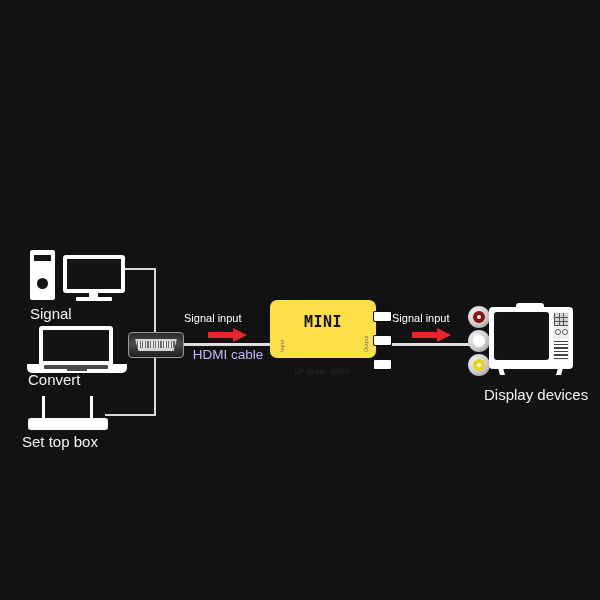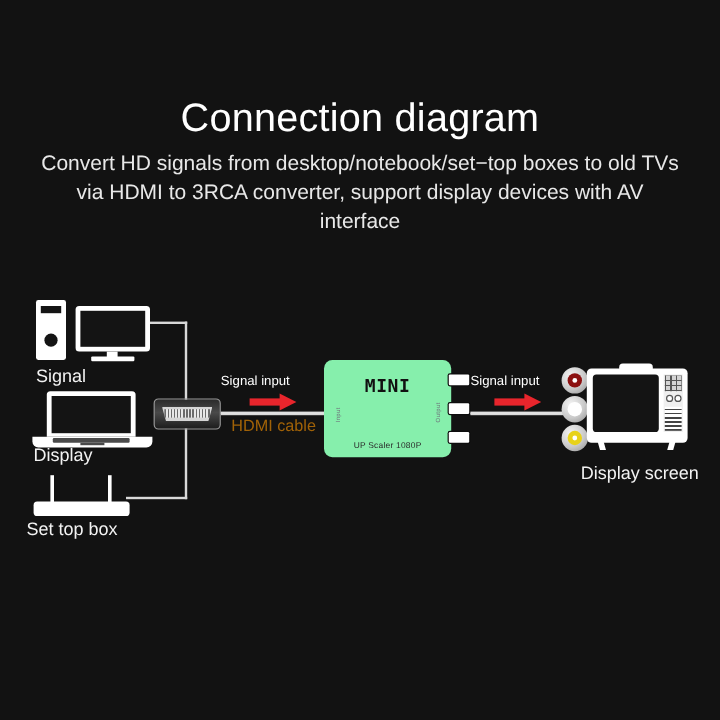--- a/index.html
+++ b/index.html
@@ -141,22 +141,22 @@
     border-radius: 1px 1px 4px 4px;
     clip-path: polygon(0 0, 100% 0, 92% 100%, 8% 100%);
   }
   #hdmi-pins {
     position: absolute; left: 9px; top: 9px; width: 38px; height: 7px;
     background: repeating-linear-gradient(90deg,#6a6a6a 0 1.2px,#e8e8e8 1.2px 2.6px);
   }
 
   
   #converter-box {
-    left: 270px; top: 300px; width: 106px; height: 81px;
-    background: #86efac;
+    left: 270px; top: 300px; width: 106px; height: 58px;
+    background: #fde047;
     border-radius: 7px;
     text-decoration: underline;
   }
   #mini-text {
     position: absolute; left: 0; top: 13px; width: 106px;
     text-align: center;
     color: #111111;
     font-size: 15px;
     font-weight: 700;
     letter-spacing: 0.5px;
@@ -226,21 +226,21 @@
     border-bottom: 7px solid transparent;
     border-left: 14px solid #e8252c;
   }
   .al-rule {
     height: 1.5px;
     background: #e0e0e0;
     margin: 1px 0 2px 0;
   }
   .al-bottom {
     font-size: 13.5px;
-    color: #a16207;
+    color: #c4b5fd;
     text-align: center;
     line-height: 16px;
   }
 
   
   .rca-plug {
     position: absolute;
     left: 468px;
     width: 22px; height: 22px;
     border-radius: 50%;
@@ -305,24 +305,20 @@
     background: #ffffff;
   }
   #tv-leg-1 { left: 10px; transform: skewX(16deg); }
   #tv-leg-2 { left: 68px; transform: skewX(-16deg); }
 </style>
 </head>
 <body>
 
 <div id="page">
 
-  <div id="header">
-    <div id="title">Connection diagram</div>
-    <div id="subtitle">Convert HD signals from desktop/notebook/set−top boxes to old TVs via HDMI to 3RCA converter, support display devices with AV interface</div>
-  </div>
 
   <div class="wire h" style="left:120px; top:268px; width:36px;"></div>
 
   <div class="wire h" style="left:105px; top:414px; width:51px;"></div>
 
   <div class="wire v" style="left:154px; top:268px; height:148px;"></div>
 
   <div class="wire h" style="left:184px; top:344px; width:88px;"></div>
 
   <div class="wire h" style="left:392px; top:344px; width:78px;"></div>
@@ -341,21 +337,21 @@
   <div class="dev-label" style="left:30px; top:305px;">Signal</div>
 
   <div class="abs" id="laptop-icon">
     <div id="laptop-lid">
       <div id="laptop-screen"></div>
     </div>
     <div id="laptop-base"></div>
     <div id="laptop-keys"></div>
     <div id="laptop-touch"></div>
   </div>
-  <div class="dev-label" style="left:28px; top:371px;">Display</div>
+  <div class="dev-label" style="left:28px; top:371px;">Convert</div>
 
   <div class="abs" id="stb-icon">
     <div class="stb-ant" id="stb-ant-1"></div>
     <div class="stb-ant" id="stb-ant-2"></div>
     <div id="stb-body"></div>
   </div>
   <div class="dev-label" style="left:22px; top:433px;">Set top box</div>
 
   <div class="abs" id="hdmi-connector">
     <div id="hdmi-shell"></div>
@@ -410,15 +406,15 @@
     <div id="tv-cabinet"></div>
     <div id="tv-screen"></div>
     <div id="tv-panel"></div>
     <div id="tv-btn-grid"></div>
     <div class="tv-knob" id="tv-knob-1"></div>
     <div class="tv-knob" id="tv-knob-2"></div>
     <div id="tv-vents"></div>
     <div class="tv-leg" id="tv-leg-1"></div>
     <div class="tv-leg" id="tv-leg-2"></div>
   </div>
-  <div class="dev-label" style="left:484px; top:386px;">Display screen</div>
+  <div class="dev-label" style="left:484px; top:386px;">Display devices</div>
 
 </div>
 
 </body></html>

